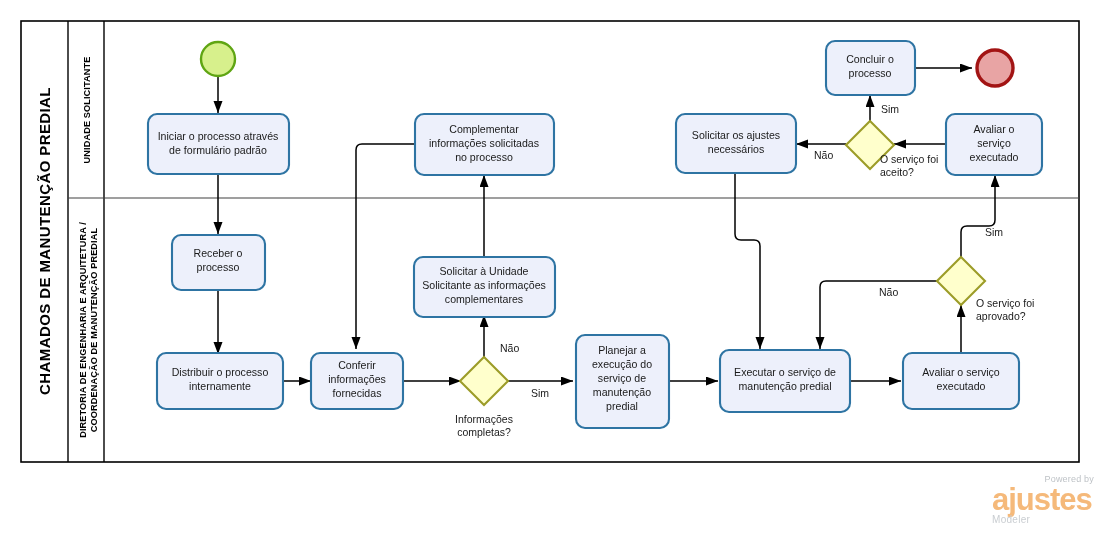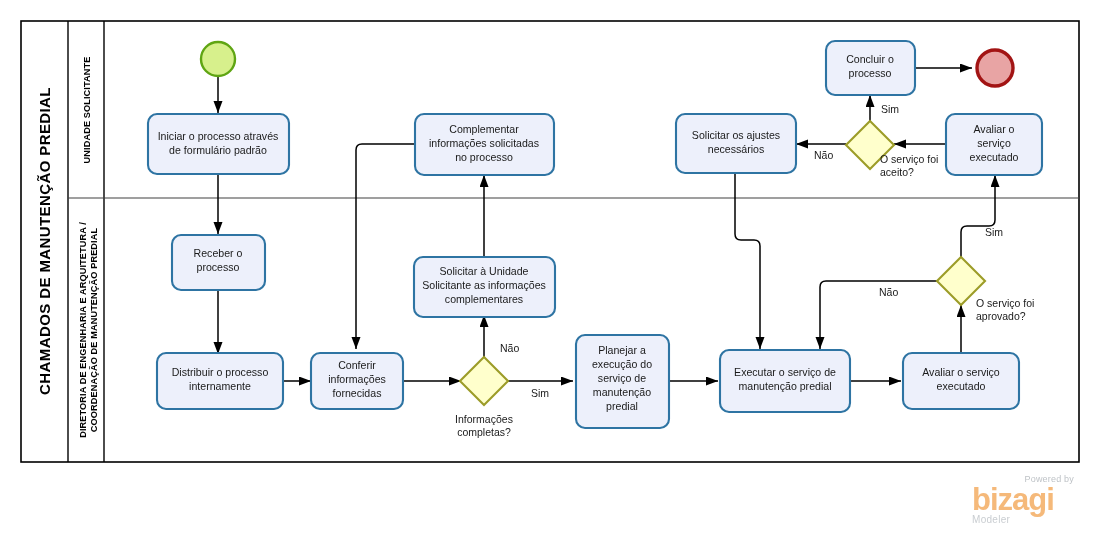--- a/index.html
+++ b/index.html
@@ -21,21 +21,21 @@
   .gw{fill:#FFFFCC;stroke:#9C9C28;stroke-width:2.1;}
 
   .ev-start{fill:#D7F08C;stroke:#5FA513;stroke-width:2.4;}
   .ev-end{fill:#E8A4A4;stroke:#A21414;stroke-width:3.4;}
 
   .flow{fill:none;stroke:#000000;stroke-width:1.5;}
   .flow-label{font-size:10.5px;fill:#1a1a1a;}
   .gw-label{font-size:10.5px;fill:#1a1a1a;}
 
   
-  #watermark{position:absolute;left:980px;top:474px;width:96px;height:56px;
+  #watermark{position:absolute;left:1000px;top:474px;width:96px;height:56px;
              pointer-events:none;}
   #wm-powered{position:absolute;right:2px;top:0px;font-size:9px;color:#BFC3C7;
               letter-spacing:.2px;}
   #wm-brand{position:absolute;left:-8px;top:10px;font-size:31px;color:#F5B97A;
             font-weight:bold;letter-spacing:-1px;line-height:1;}
   #wm-modeler{position:absolute;left:-8px;top:40px;font-size:10px;
               color:#C9CDD1;letter-spacing:.3px;}
 </style>
 </head>
 <body>
@@ -201,17 +201,17 @@
 
     <g>
       <rect class="task-rect" x="903" y="353" width="116" height="56" rx="9"></rect>
       <text class="task-text" x="961" y="376" text-anchor="middle">Avaliar o serviço</text>
       <text class="task-text" x="961" y="390" text-anchor="middle">executado</text>
     </g>
   </svg>
 
   <div id="watermark">
     <div id="wm-powered">Powered by</div>
-    <div id="wm-brand">bizagi</div>
+    <div id="wm-brand">ajustes</div>
     <div id="wm-modeler">Modeler</div>
   </div>
 
 </div>
 
 </body></html>

